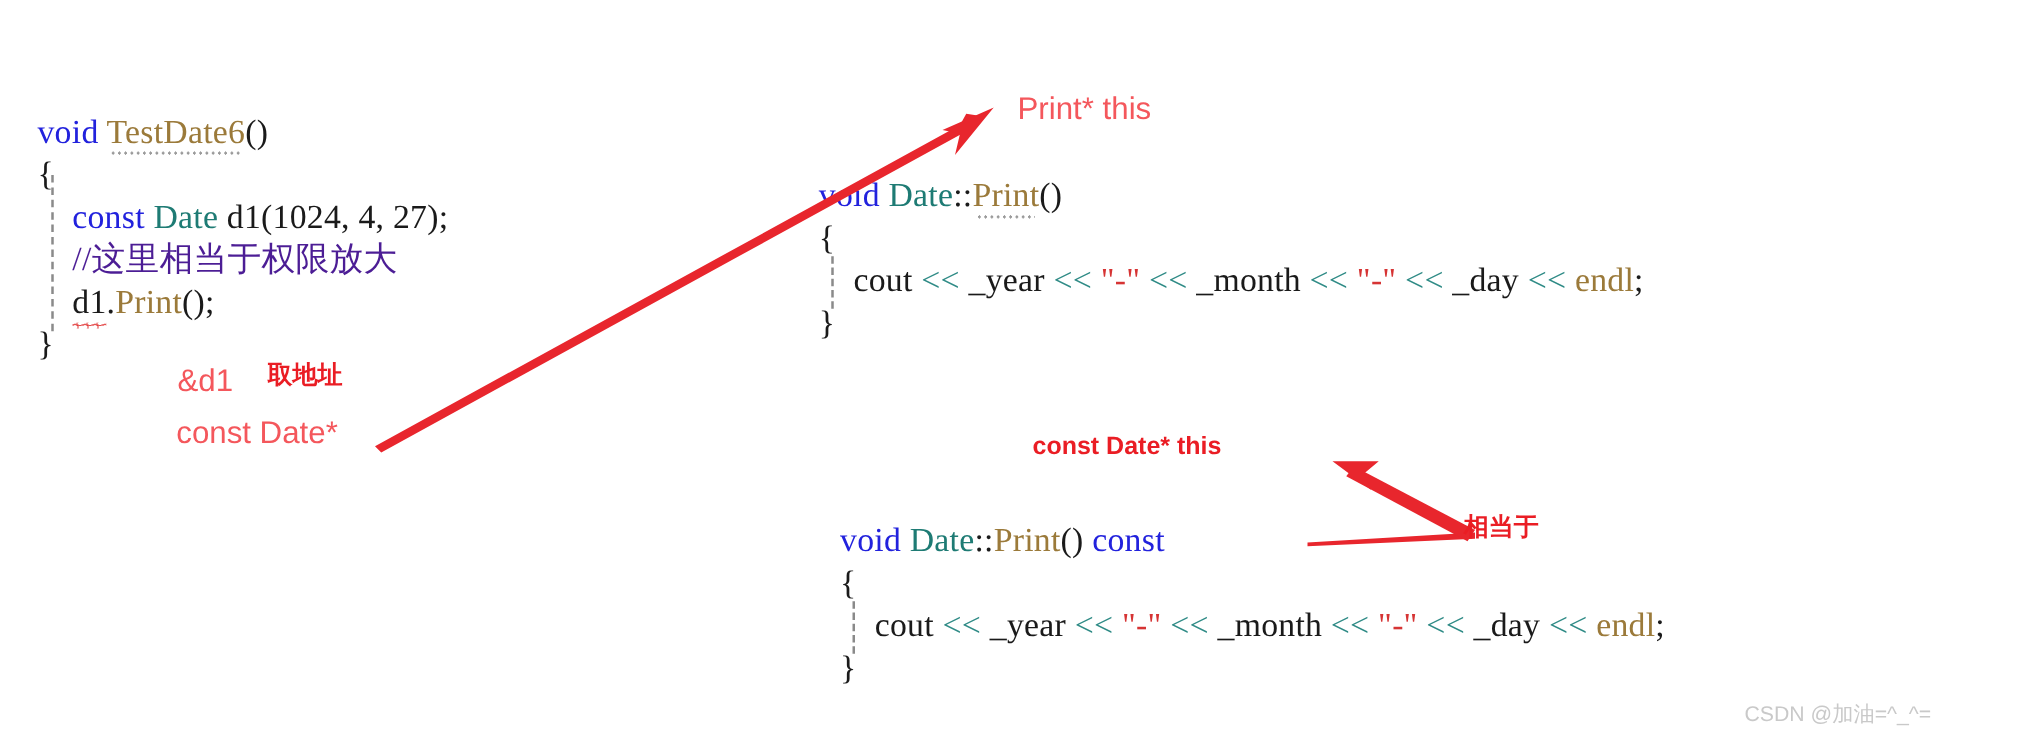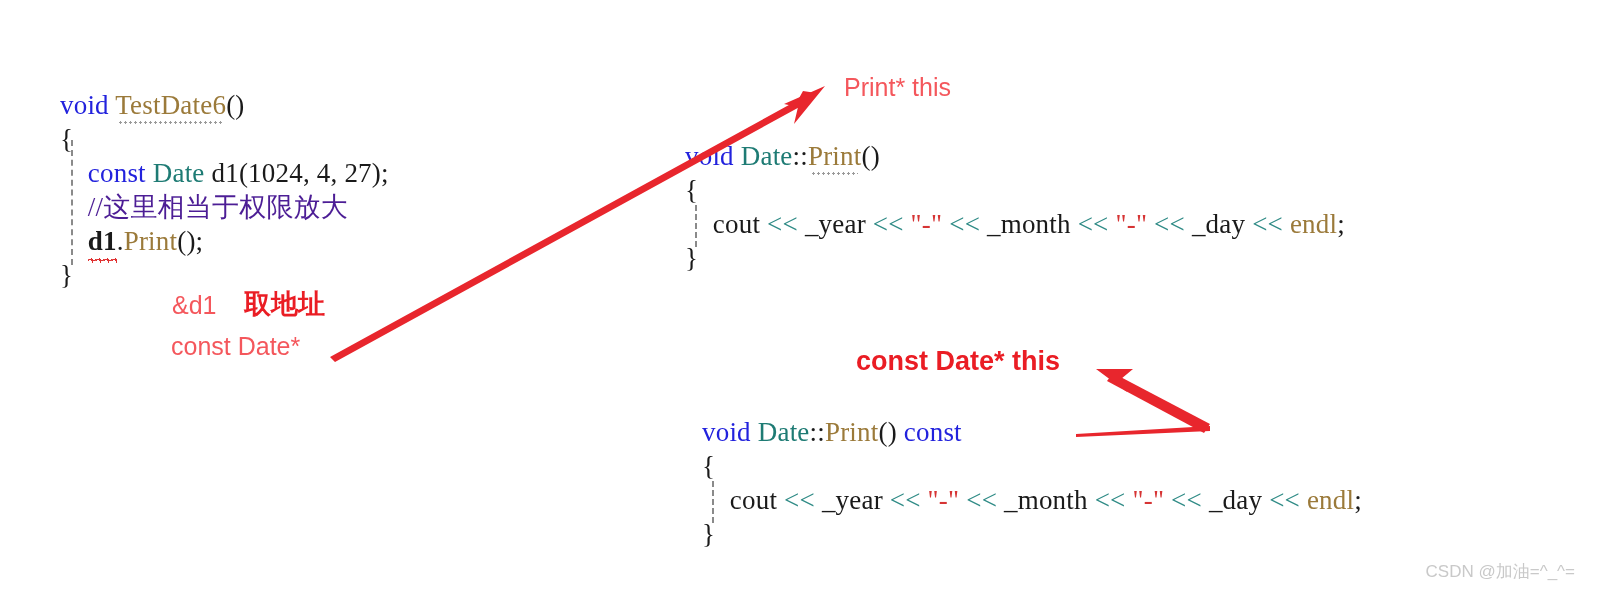--- a/index.html
+++ b/index.html
@@ -10,21 +10,20 @@
   }
   body {
     font-family: "Liberation Serif", "DejaVu Serif", serif;
   }
   #canvas {
     position: relative;
     width: 1559px;
     height: 591px;
     background: #ffffff;
     overflow: hidden;
-    margin-left: 30px;
   }
 
   
   .code-block {
     position: absolute;
     font-family: "Liberation Serif", "DejaVu Serif", serif;
     font-size: 27px;
     line-height: 34px;
     white-space: pre;
     color: #1a1a1a;
@@ -52,21 +51,20 @@
     left: 3px; right: 3px;
     bottom: -4px;
     height: 3px;
     background-image: radial-gradient(circle, #9a9a9a 40%, transparent 45%);
     background-size: 5px 3px;
     background-repeat: repeat-x;
   }
   
   .squiggle {
     position: relative;
-    font-weight: bold;
   }
   .squiggle::after {
     content: "";
     position: absolute;
     left: 0; right: 0;
     bottom: -7px;
     height: 5px;
     background-image:
       radial-gradient(circle at 2px 4px, transparent 2px, #e03030 2px, #e03030 2.9px, transparent 3px),
       radial-gradient(circle at 6px 0px, transparent 2px, #e03030 2px, #e03030 2.9px, transparent 3px);
@@ -87,21 +85,21 @@
     white-space: nowrap;
     font-family: "Liberation Sans", "DejaVu Sans", sans-serif;
   }
   .anno-light {
     color: #f4575c;
     font-size: 25px;
     font-weight: 400;
   }
   .anno-bold-lg {
     color: #ea1d24;
-    font-size: 27px;
+    font-size: 20px;
     font-weight: bold;
   }
 
   
   .watermark {
     position: absolute;
     right: 14px;
     bottom: 8px;
     color: #c9c9c9;
     font-family: "Liberation Sans", "DejaVu Sans", sans-serif;
@@ -146,16 +144,17 @@
 
   <div class="anno anno-light" style="left:142px; top:291px;">&amp;d1</div>
 
   <div class="anno anno-bold-lg" style="left:214px; top:286px;">取地址</div>
 
   <div class="anno anno-light" style="left:141px; top:332px;">const Date*</div>
 
 
   <div class="anno anno-bold-lg" style="left:826px; top:346px;text-align:right;">const Date* this</div>
 
+  <div class="anno anno-bold-lg" style="left:1171px; top:408px;">相当于</div>
 
   <div class="watermark">CSDN @加油=^_^=</div>
 
 </div>
 
 </body></html>

